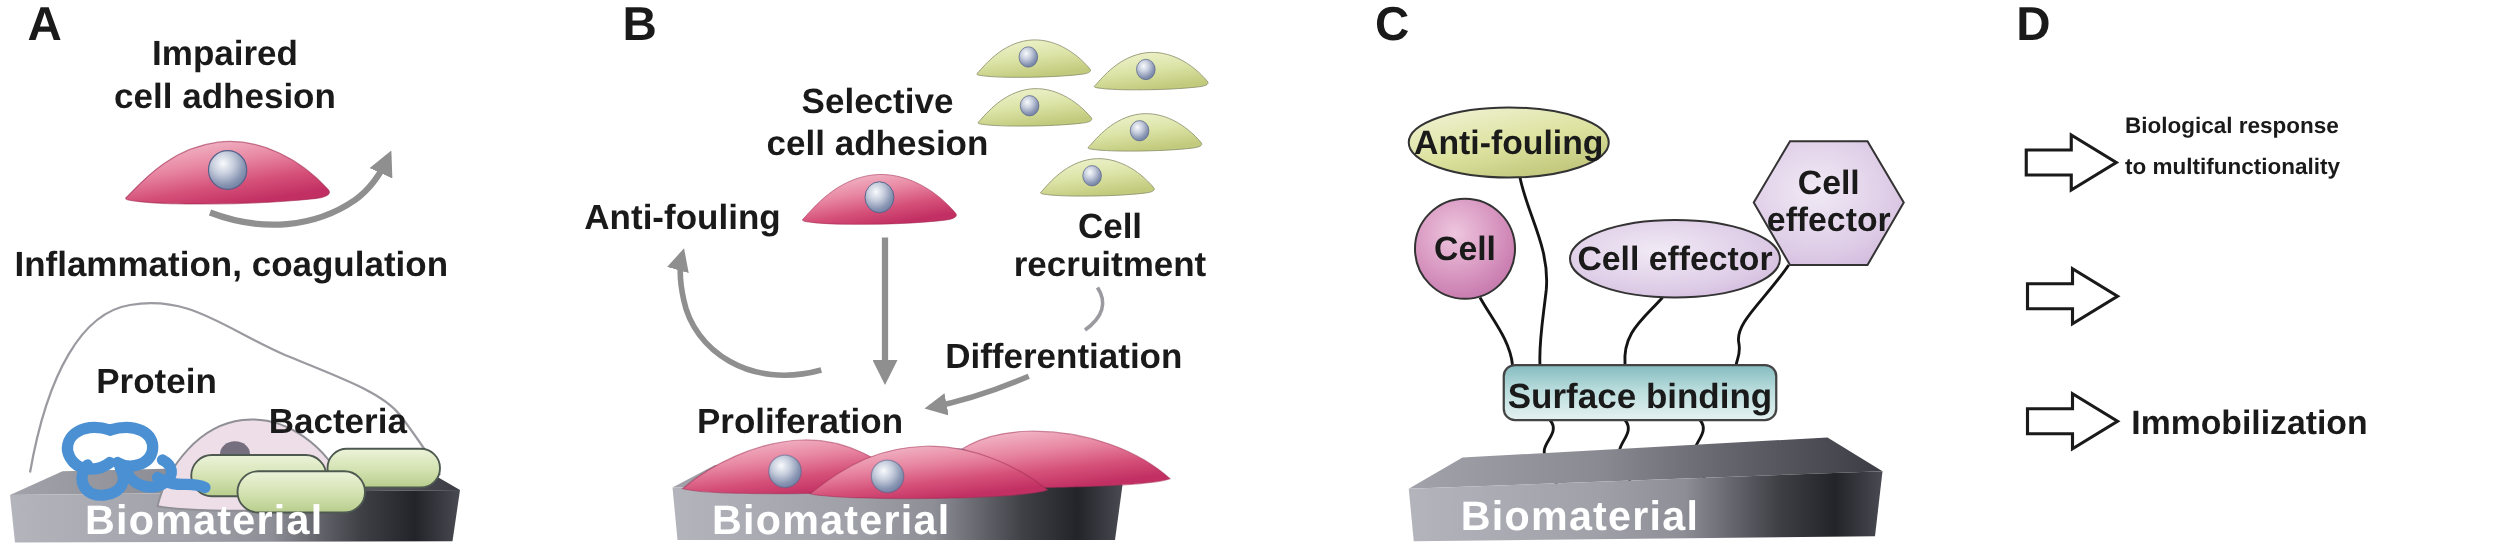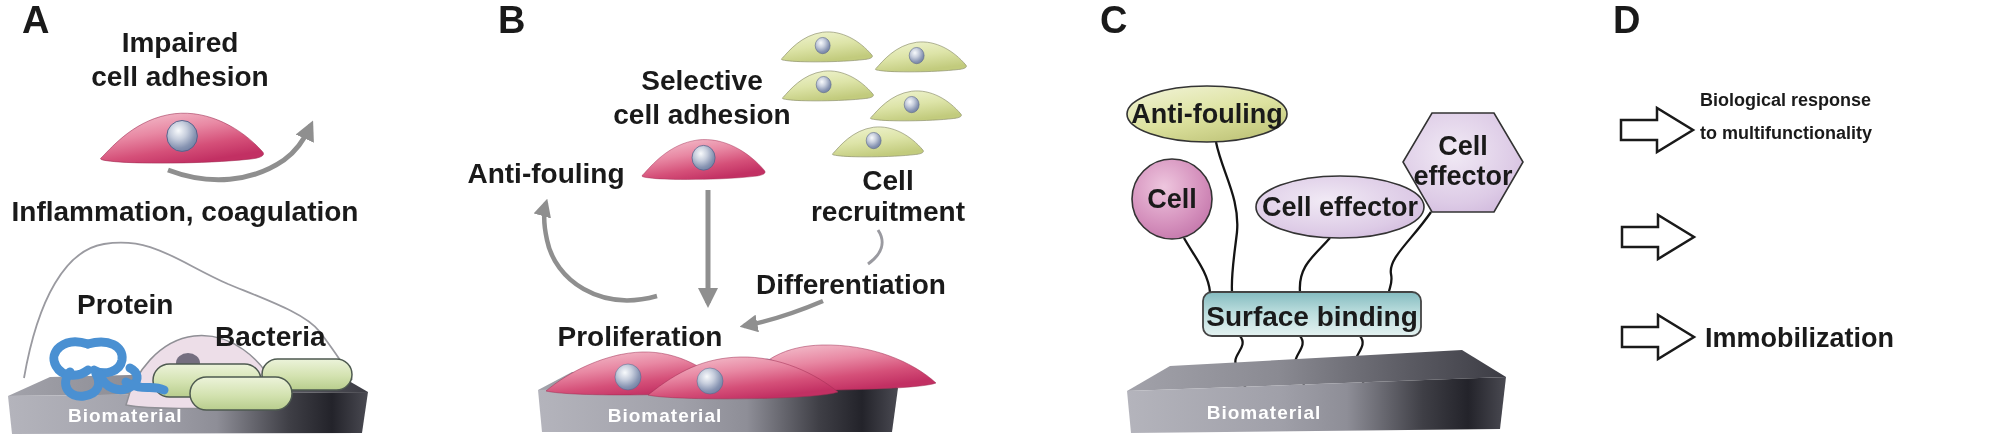--- a/index.html
+++ b/index.html
@@ -7,21 +7,21 @@
     position:relative;width:2008px;height:435px;background:#ffffff;
     font-family:"Liberation Sans",sans-serif;overflow:hidden;color:#1a1a1a;
   }
   .fig svg.bg{position:absolute;left:0;top:0;}
   .lbl{position:absolute;font-size:28px;line-height:34px;white-space:pre-line;color:#1a1a1a;font-weight:bold;}
   .ctr{transform:translateX(-50%);text-align:center;}
   .letter{font-size:38px;line-height:40px;font-weight:bold;}
   .white{color:#ffffff;}
   .s27{font-size:27px;line-height:31px;}
   .s26{font-size:27px;line-height:30px;}
-  .bio{font-size:19px;letter-spacing:1px;}
+  .bio{font-size:33px;letter-spacing:1px;}
 </style>
 </head>
 <body>
 
 <div class="fig">
 
   <svg class="bg" width="2008" height="435" viewBox="0 0 2008 435">
     <defs>
       <marker id="ah" viewBox="0 0 4 4" markerWidth="4" markerHeight="4" refX="3" refY="2" orient="auto">
         <path d="M0,0 L4,2 L0,4 Z" fill="#8f8f8f"></path>

